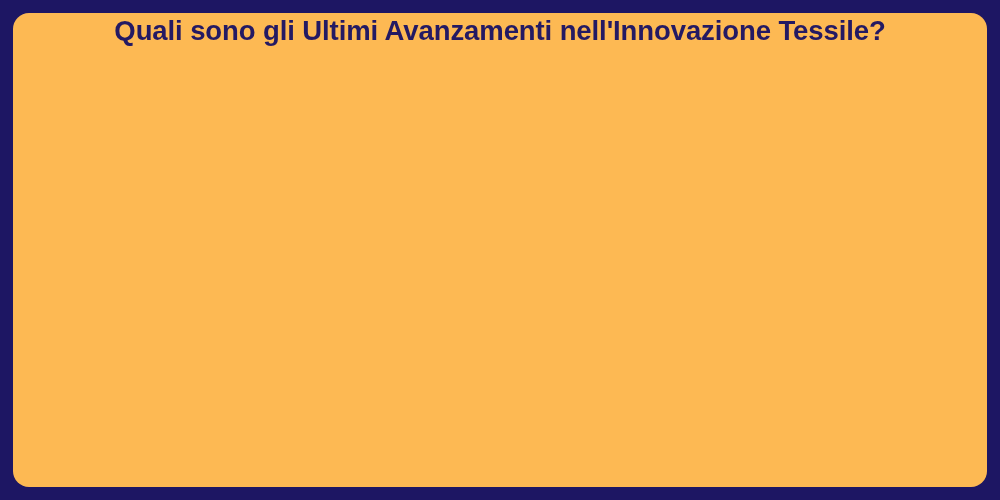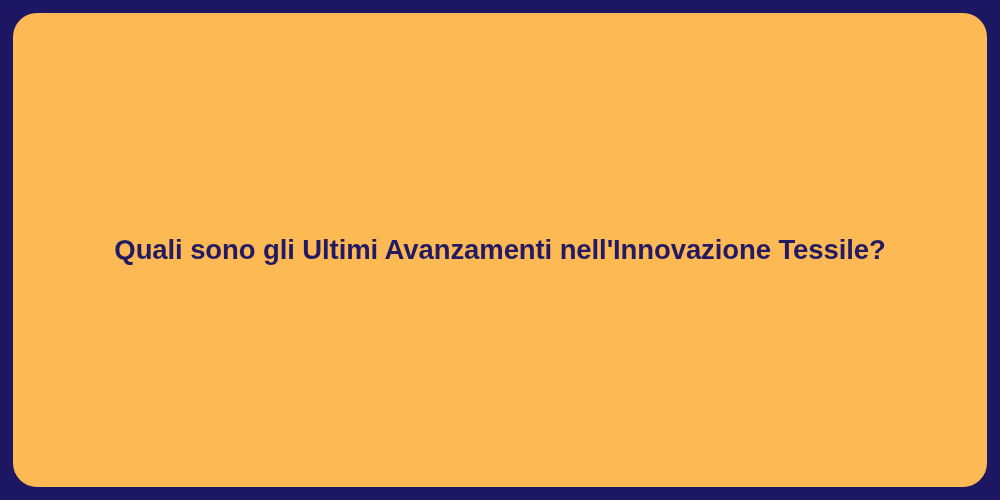--- a/index.html
+++ b/index.html
@@ -21,23 +21,23 @@
     background: #1d1663;
   }
 
   #content-panel {
     position: absolute;
     left: 13px;
     top: 13px;
     right: 13px;
     bottom: 13px;
     background: #fdb953;
-    border-radius: 24px;
+    border-radius: 16px;
     display: flex;
-    align-items: center;
+    align-items: flex-start;
     justify-content: center;
     box-sizing: border-box;
     overflow: hidden;
   }
 
   #headline {
     margin: 0;
     padding: 0 40px;
     width: 100%;
     box-sizing: border-box;

